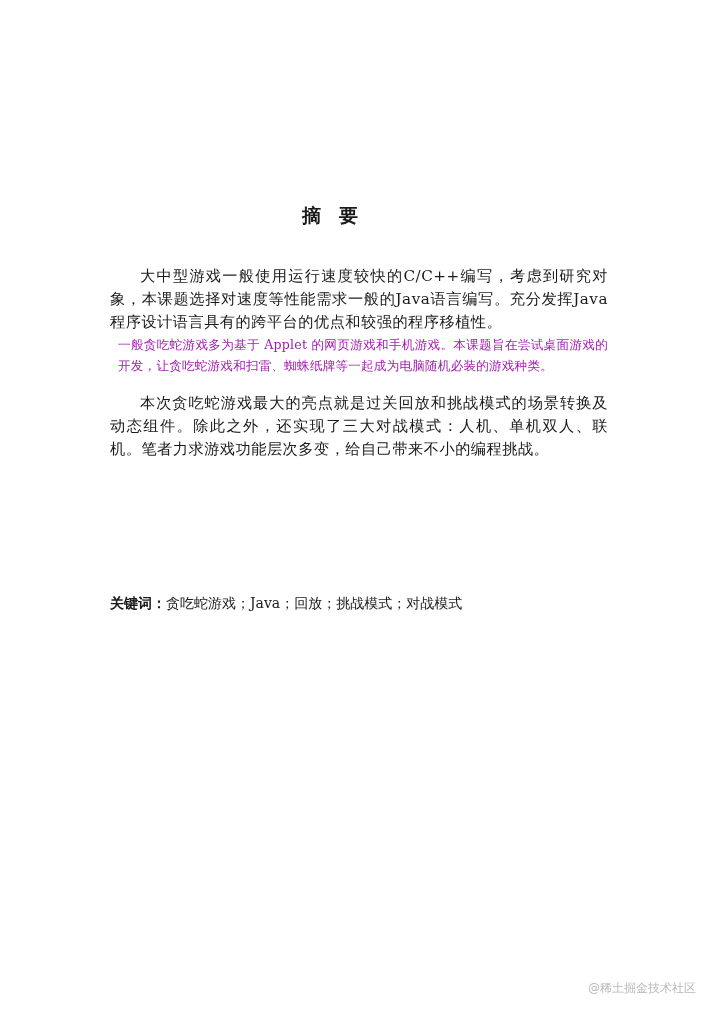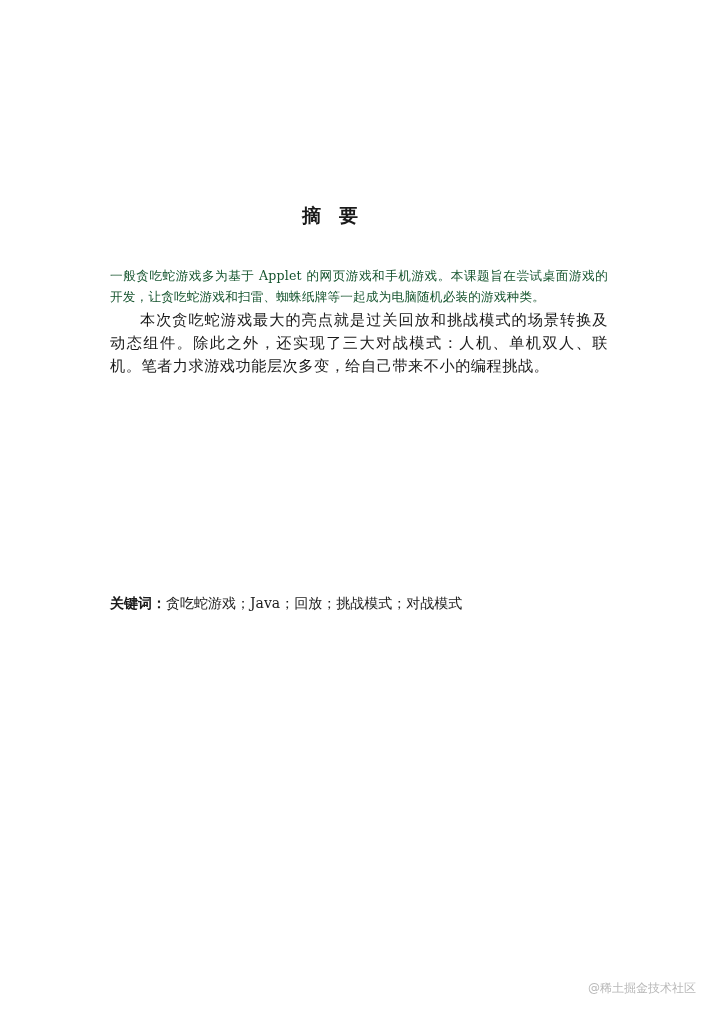--- a/index.html
+++ b/index.html
@@ -13,38 +13,39 @@
     font-size: 19px; font-weight: bold; letter-spacing: 18px; text-indent: 18px;
   }
   .body {
     position: absolute; left: 110px; width: 498px; top: 265px;
   }
   .p {
     font-size: 15.2px; line-height: 23px; text-align: justify; text-indent: 30px; margin: 0;
     letter-spacing: 0.5px;
   }
   .p.small {
-    font-size: 12.6px; line-height: 21px; text-indent: 0; letter-spacing: 0.2px; color: #14532d;
+    font-size: 12.6px; line-height: 21px; text-indent: 0; letter-spacing: 0.2px; color: #a21caf; margin-left: 8px;
   }
-  .p.last { margin-top: 2px; }
+  .p.last { margin-top: 16px; }
   .keywords {
     position: absolute; left: 110px; top: 595px; font-size: 14px; text-align: center;
   }
   .kw-label { font-family: "DejaVu Sans", "Liberation Sans", sans-serif; font-weight: bold; }
   .watermark {
     position: absolute; right: 24px; bottom: 22px; font-size: 12px; color: #b8b8b8;
     font-family: "DejaVu Sans", "Liberation Sans", sans-serif;
   }
 </style>
 </head>
 <body>
 
 <div class="title">摘要</div>
 
 <div class="body">
+  <p class="p">大中型游戏一般使用运行速度较快的C/C++编写，考虑到研究对象，本课题选择对速度等性能需求一般的Java语言编写。充分发挥Java程序设计语言具有的跨平台的优点和较强的程序移植性。</p>
   <p class="p small">一般贪吃蛇游戏多为基于 Applet 的网页游戏和手机游戏。本课题旨在尝试桌面游戏的开发，让贪吃蛇游戏和扫雷、蜘蛛纸牌等一起成为电脑随机必装的游戏种类。</p>
   <p class="p last">本次贪吃蛇游戏最大的亮点就是过关回放和挑战模式的场景转换及动态组件。除此之外，还实现了三大对战模式：人机、单机双人、联机。笔者力求游戏功能层次多变，给自己带来不小的编程挑战。</p>
 </div>
 
 <div class="keywords">
   <span class="kw-label">关键词：</span><span>贪吃蛇游戏；Java；回放；挑战模式；对战模式</span>
 </div>
 
 <div class="watermark">@稀土掘金技术社区</div>
 

